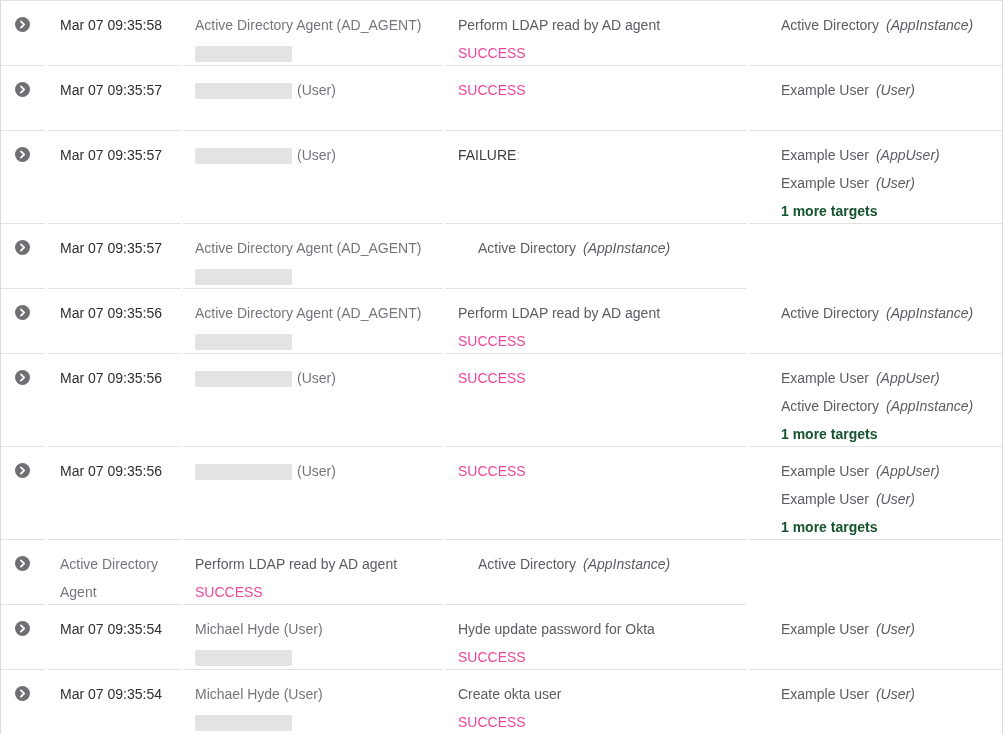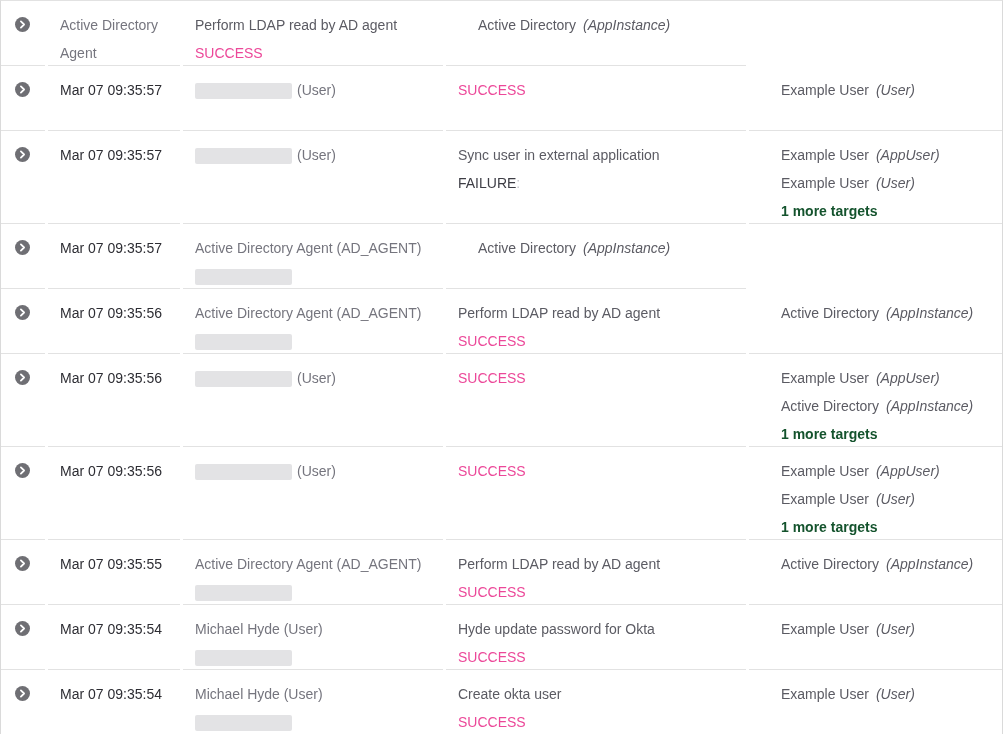--- a/index.html
+++ b/index.html
@@ -82,20 +82,21 @@
     <div class="cell expand" style="height: 65px;">
       <button class="expand-btn">
         <span>
           <svg width="15" height="15" viewBox="0 0 16 16">
             <circle cx="8" cy="8" r="8" fill="#6f6f74"></circle>
             <path d="M6.3 4.7 L9.7 8 L6.3 11.3" stroke="#ffffff" stroke-width="1.9" fill="none" stroke-linecap="round" stroke-linejoin="round"></path>
           </svg>
         </span>
       </button>
     </div>
+    <div class="cell time" style="height: 65px;">Mar 07 09:35:58</div>
     <div class="cell actor" style="height: 65px;">
         <div class="actor-line1">Active Directory Agent (AD_AGENT)</div>
         <div class="actor-line2"><span class="redact-box"></span></div>
       </div>
     <div class="cell event" style="height: 65px;">
       <div class="event-title">Perform LDAP read by AD agent</div>
       <div class="status-line">
         <span class="status">SUCCESS</span><span class="status-msg"></span>
       </div>
     </div>
@@ -138,21 +139,20 @@
             <path d="M6.3 4.7 L9.7 8 L6.3 11.3" stroke="#ffffff" stroke-width="1.9" fill="none" stroke-linecap="round" stroke-linejoin="round"></path>
           </svg>
         </span>
       </button>
     </div>
     <div class="cell time" style="height: 93px;">Mar 07 09:35:57</div>
     <div class="cell actor" style="height: 93px;">
         <div class="actor-line1"><span class="redact-box"></span><span class="actor-type">(User)</span></div>
       </div>
     <div class="cell event" style="height: 93px;">
-      <div class="event-title">Sync user in external application</div>
       <div class="status-line">
         <span class="status failure">FAILURE</span><span class="status-msg">:</span>
       </div>
     </div>
     <div class="cell targets" style="height: 93px;">
         <div class="target-line"><span class="target-name">Example User</span><span class="target-type">(AppUser)</span></div>
         <div class="target-line"><span class="target-name">Example User</span><span class="target-type">(User)</span></div>
         <div class="target-line more-targets">1 more targets</div>
       </div>
   </div>
@@ -263,21 +263,20 @@
     <div class="cell expand" style="height: 65px;">
       <button class="expand-btn">
         <span>
           <svg width="15" height="15" viewBox="0 0 16 16">
             <circle cx="8" cy="8" r="8" fill="#6f6f74"></circle>
             <path d="M6.3 4.7 L9.7 8 L6.3 11.3" stroke="#ffffff" stroke-width="1.9" fill="none" stroke-linecap="round" stroke-linejoin="round"></path>
           </svg>
         </span>
       </button>
     </div>
-    <div class="cell time" style="height: 65px;">Mar 07 09:35:55</div>
     <div class="cell actor" style="height: 65px;">
         <div class="actor-line1">Active Directory Agent (AD_AGENT)</div>
         <div class="actor-line2"><span class="redact-box"></span></div>
       </div>
     <div class="cell event" style="height: 65px;">
       <div class="event-title">Perform LDAP read by AD agent</div>
       <div class="status-line">
         <span class="status">SUCCESS</span><span class="status-msg"></span>
       </div>
     </div>

